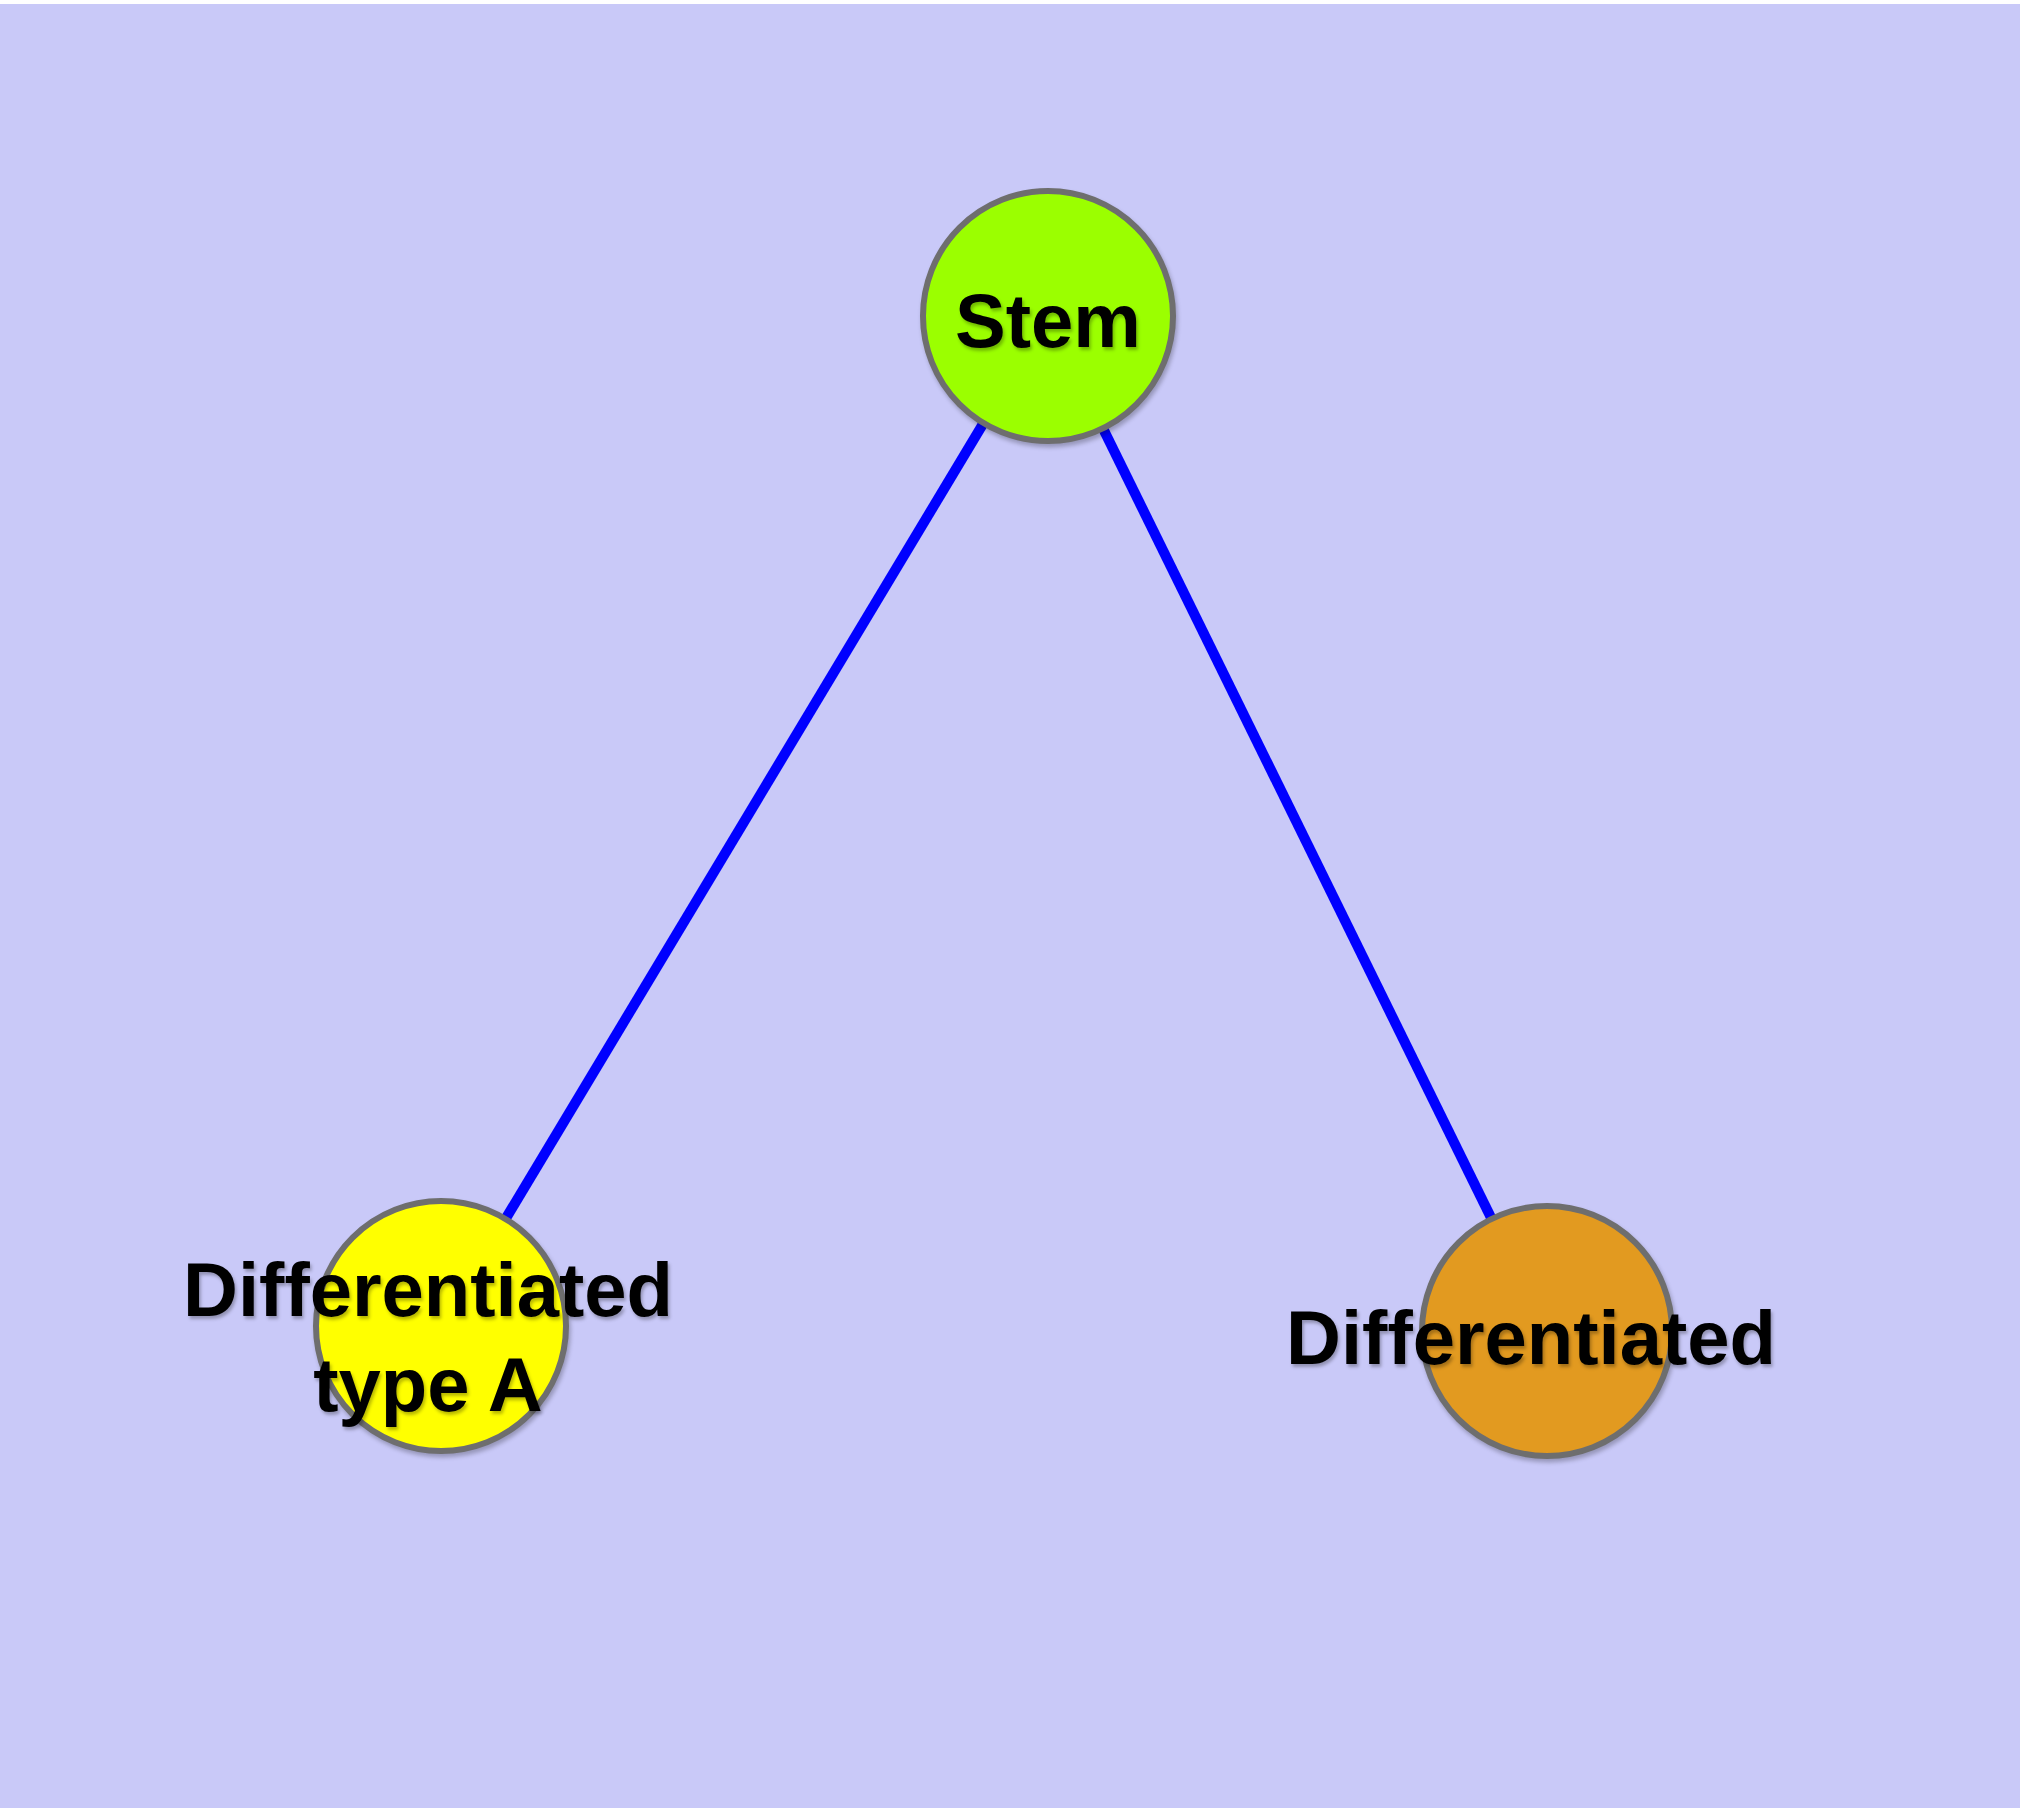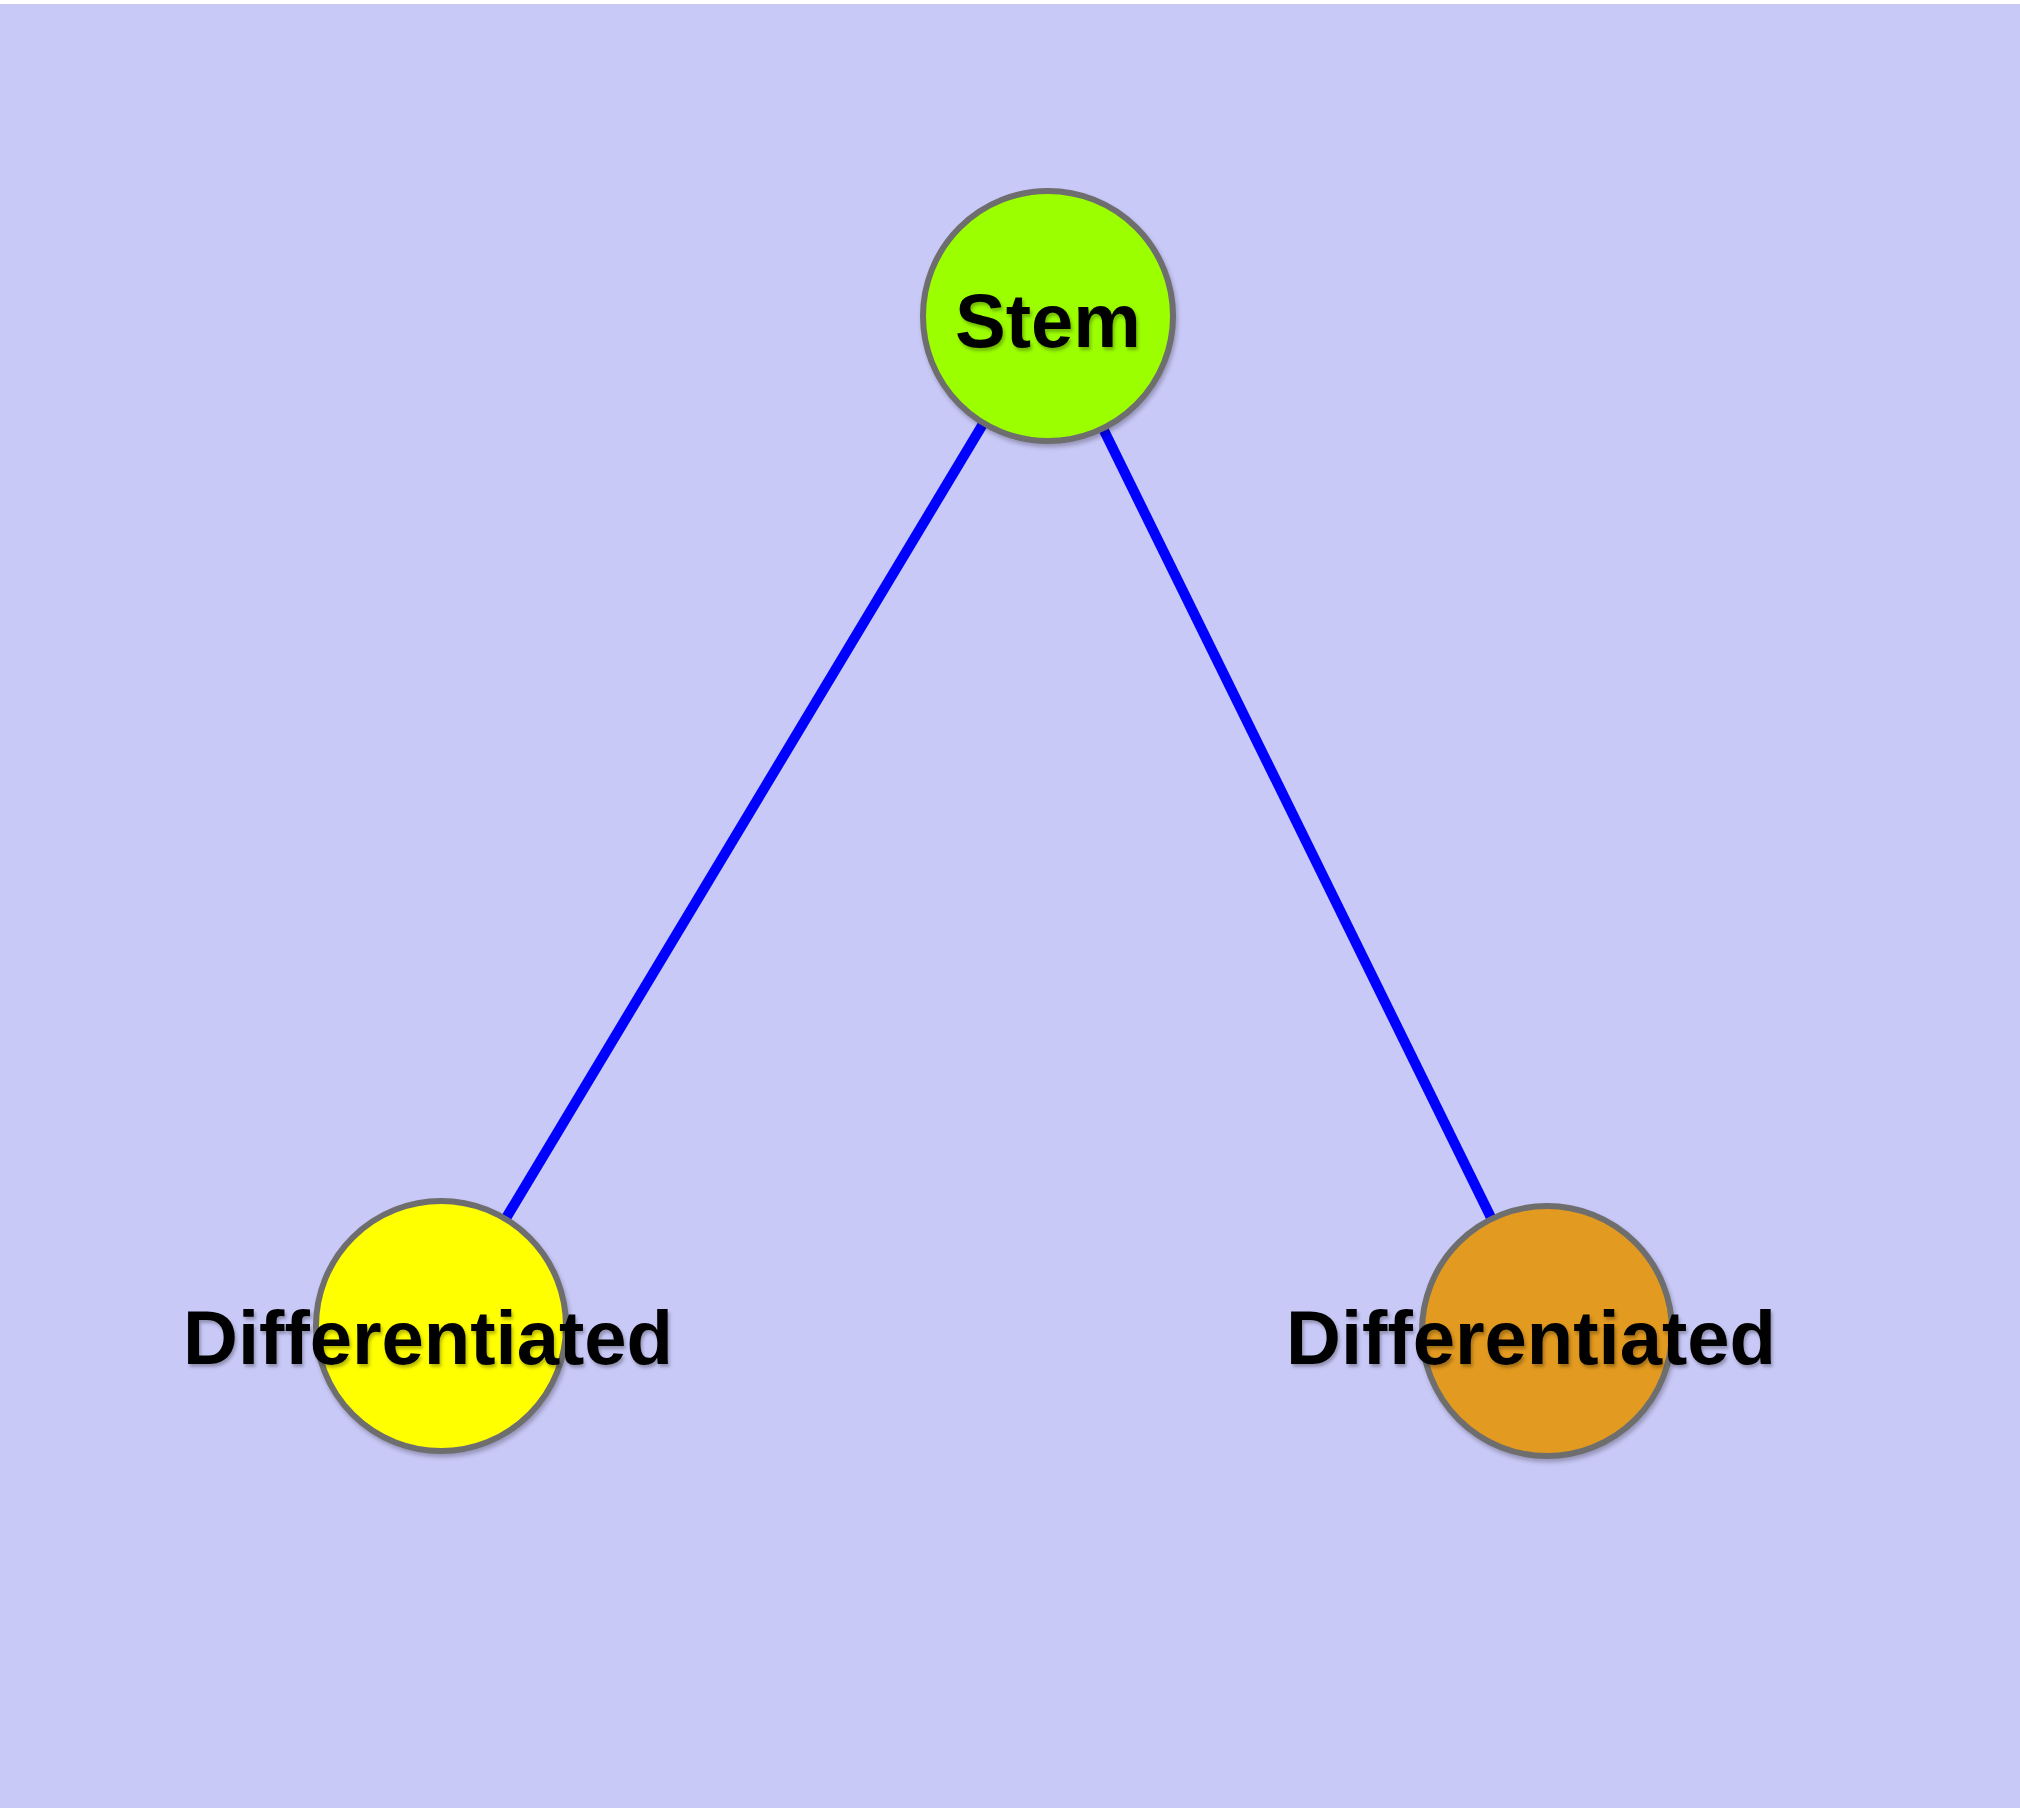--- a/index.html
+++ b/index.html
@@ -90,20 +90,21 @@
   <div class="node" id="node-type-a" style="background-color: rgb(255, 255, 0); border-color: rgb(110, 110, 110);"></div>
 
   <div class="node" id="node-type-b" style="background-color: rgb(226, 154, 32); border-color: rgb(110, 110, 110);"></div>
 
   <div class="node-label" id="label-stem">
     <span>Stem</span>
   </div>
 
   <div class="node-label" id="label-type-a">
     <span>Differentiated</span>
+    <span>type A</span>
   </div>
 
   <div class="node-label" id="label-type-b">
     <span>Differentiated</span>
   </div>
 
   <div class="frame-strip bottom" style="background-color: rgb(255, 255, 255);"></div>
 
 </div>
 

